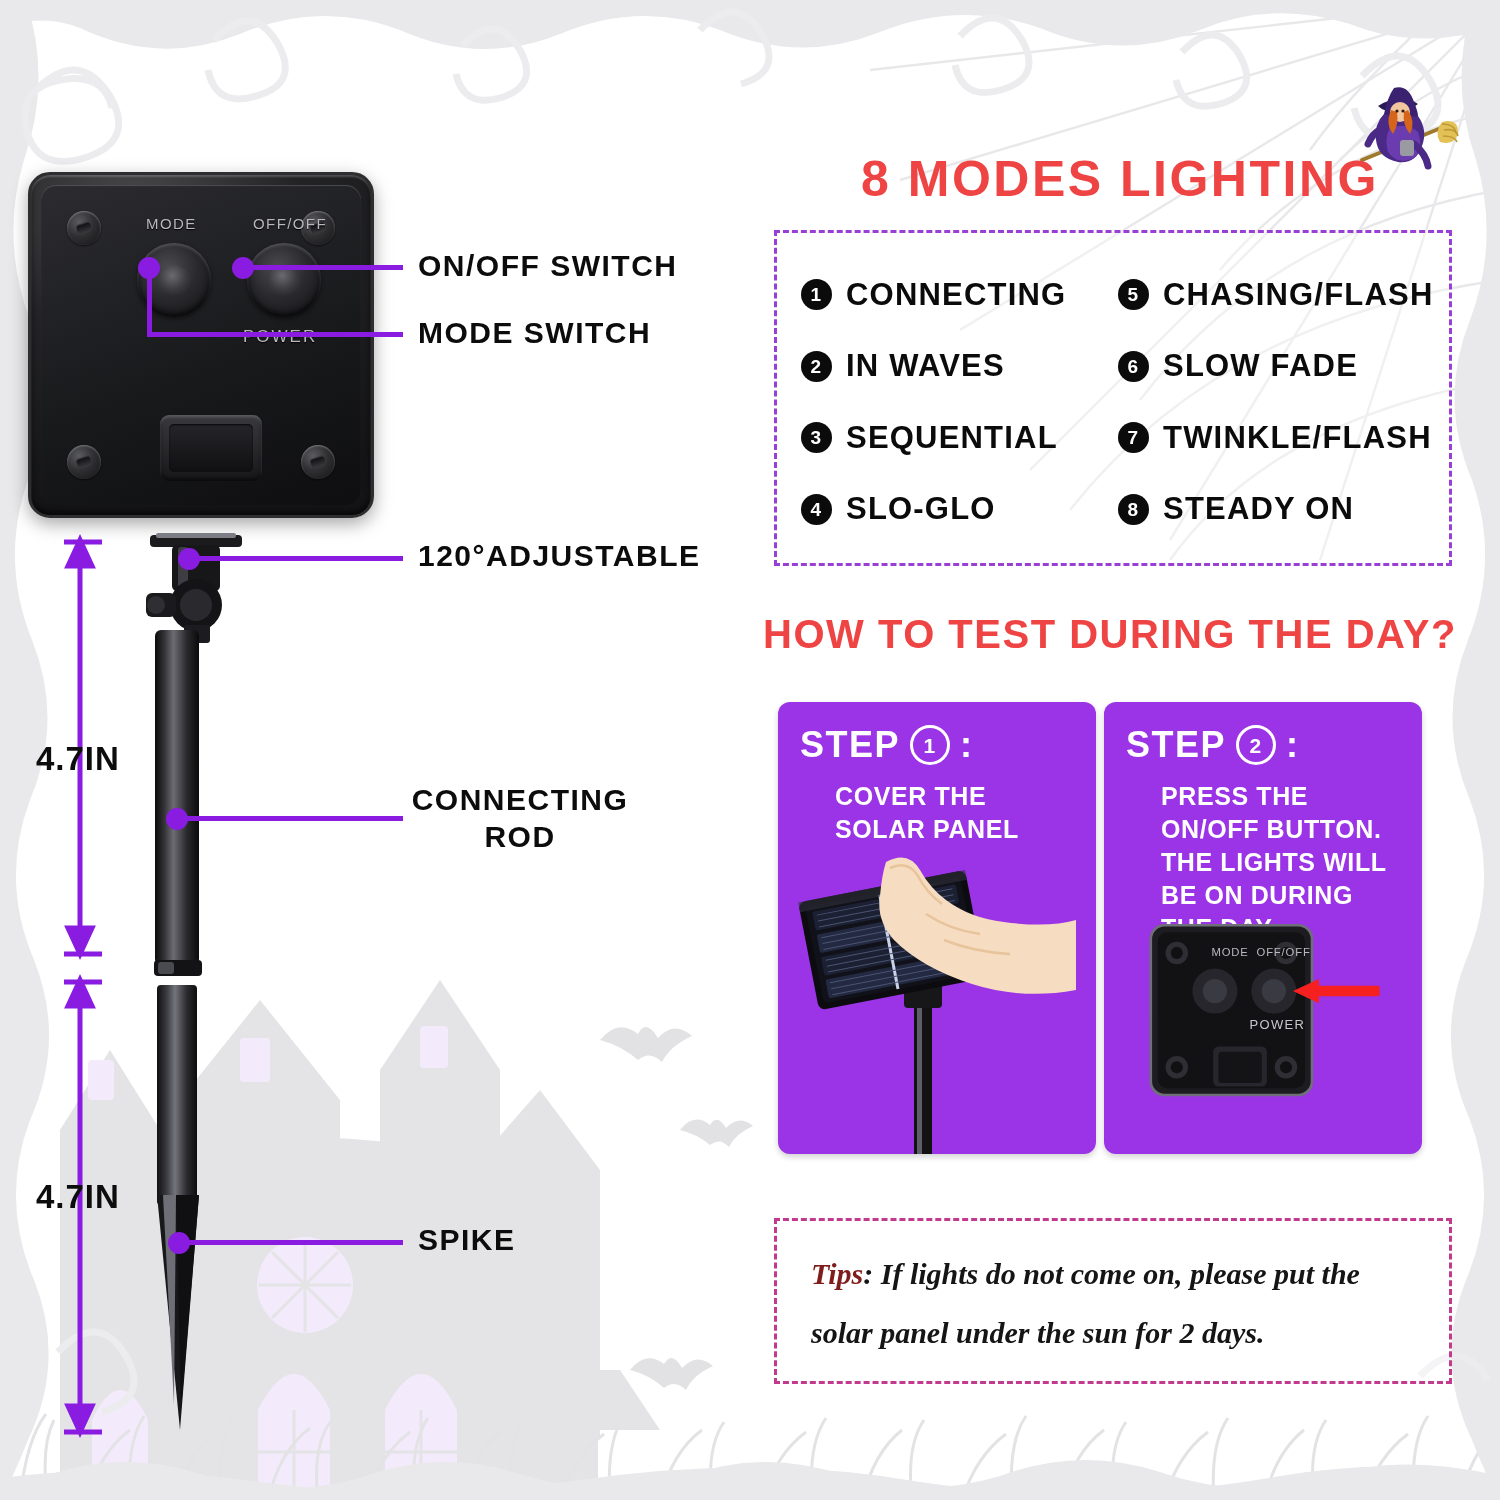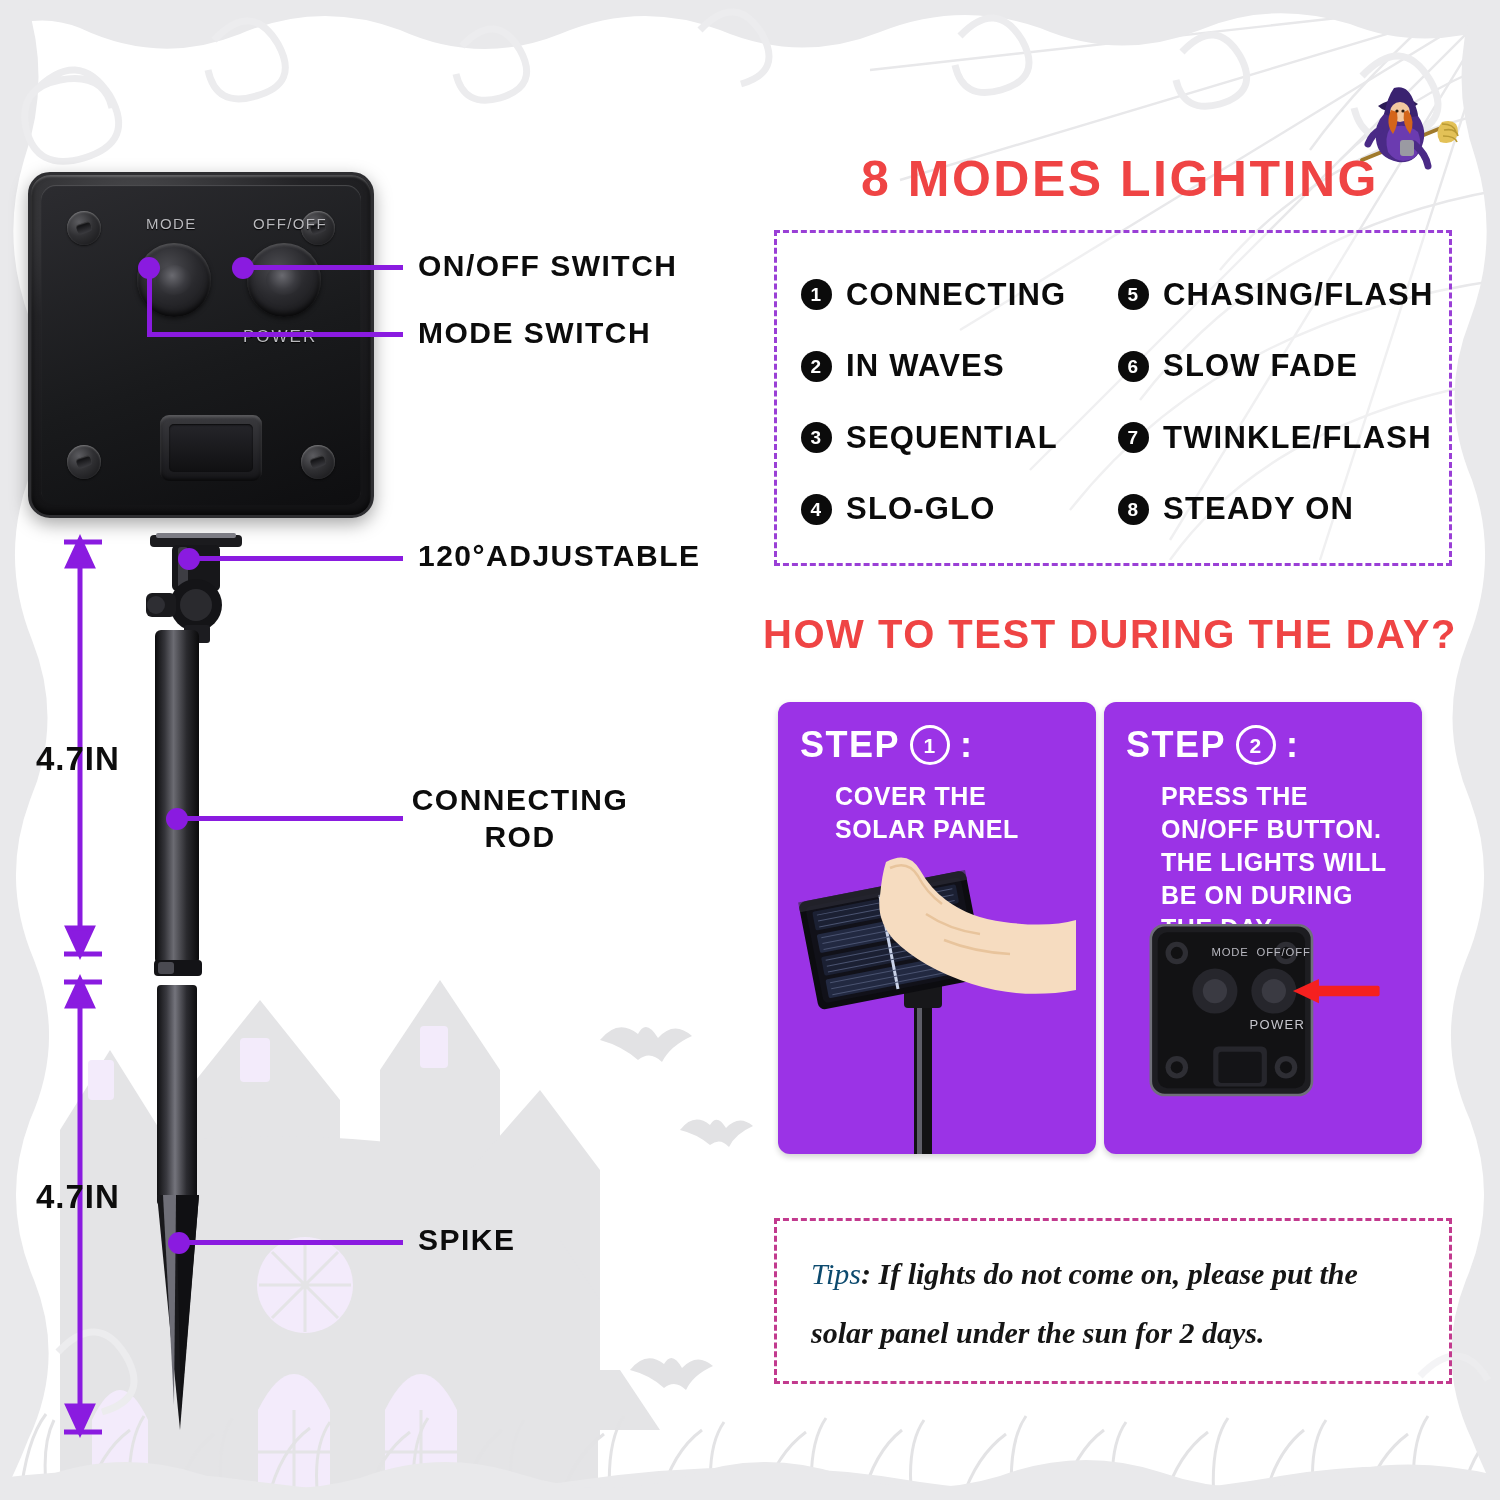--- a/index.html
+++ b/index.html
@@ -103,21 +103,21 @@
     border-radius:50%;border:3px solid #fff;font-size:21px;font-weight:700;line-height:1;}
   .step-body{position:absolute;left:22px;right:16px;top:78px;font-size:25px;font-weight:800;
     color:#fff;letter-spacing:.6px;line-height:1.32;margin-left:35px;}
   .step-art{position:absolute;left:0;right:0;bottom:0;height:300px;}
 
   .tips-box{position:absolute;left:14px;top:1218px;width:672px;height:160px;
     border:3px dashed #c23a8e;background:rgba(255,255,255,.45);}
   .tips-text{position:absolute;left:34px;top:24px;right:24px;
     font-family:"Liberation Serif", serif;font-style:italic;font-weight:700;
     font-size:30px;color:#151515;line-height:1.95;}
-  .tips-word{color:#0c4a6e;font-weight:400;}
+  .tips-word{color:#7f1d1d;font-weight:700;}
 </style>
 </head>
 <body>
 
 <div class="stage">
 
   <div class="bg-layer">
 
     <svg class="house-svg" width="760" height="560" viewBox="0 0 760 560">
       <g fill="#e4e4e6">

